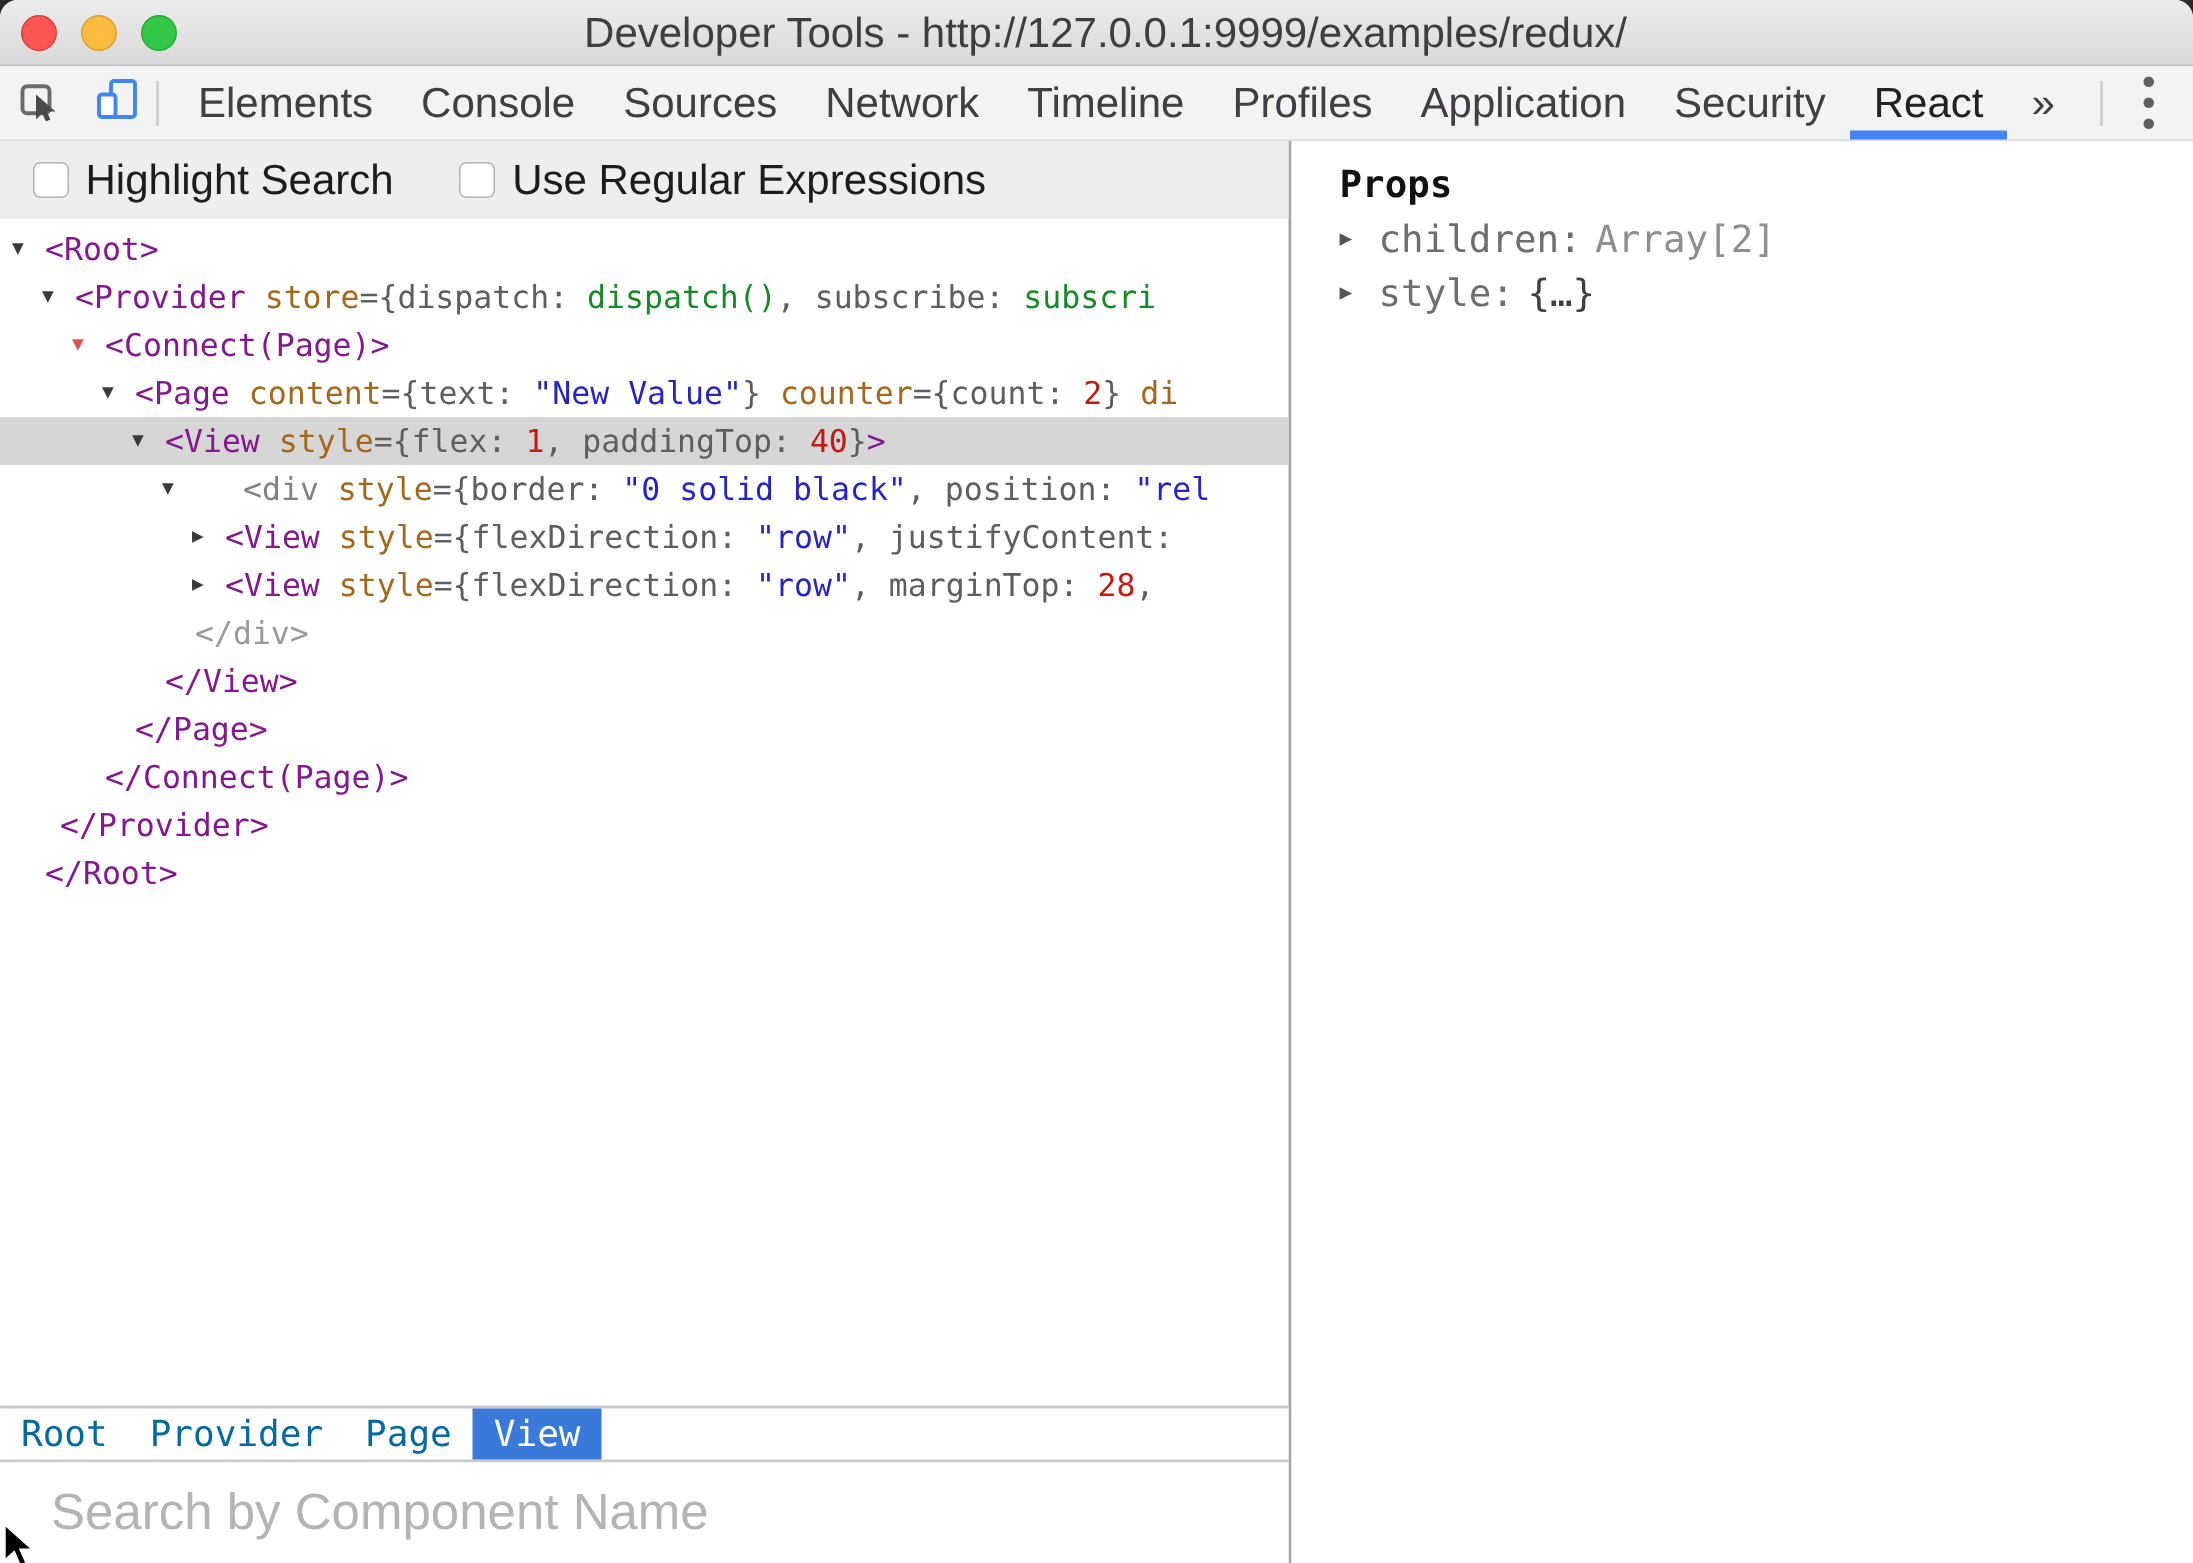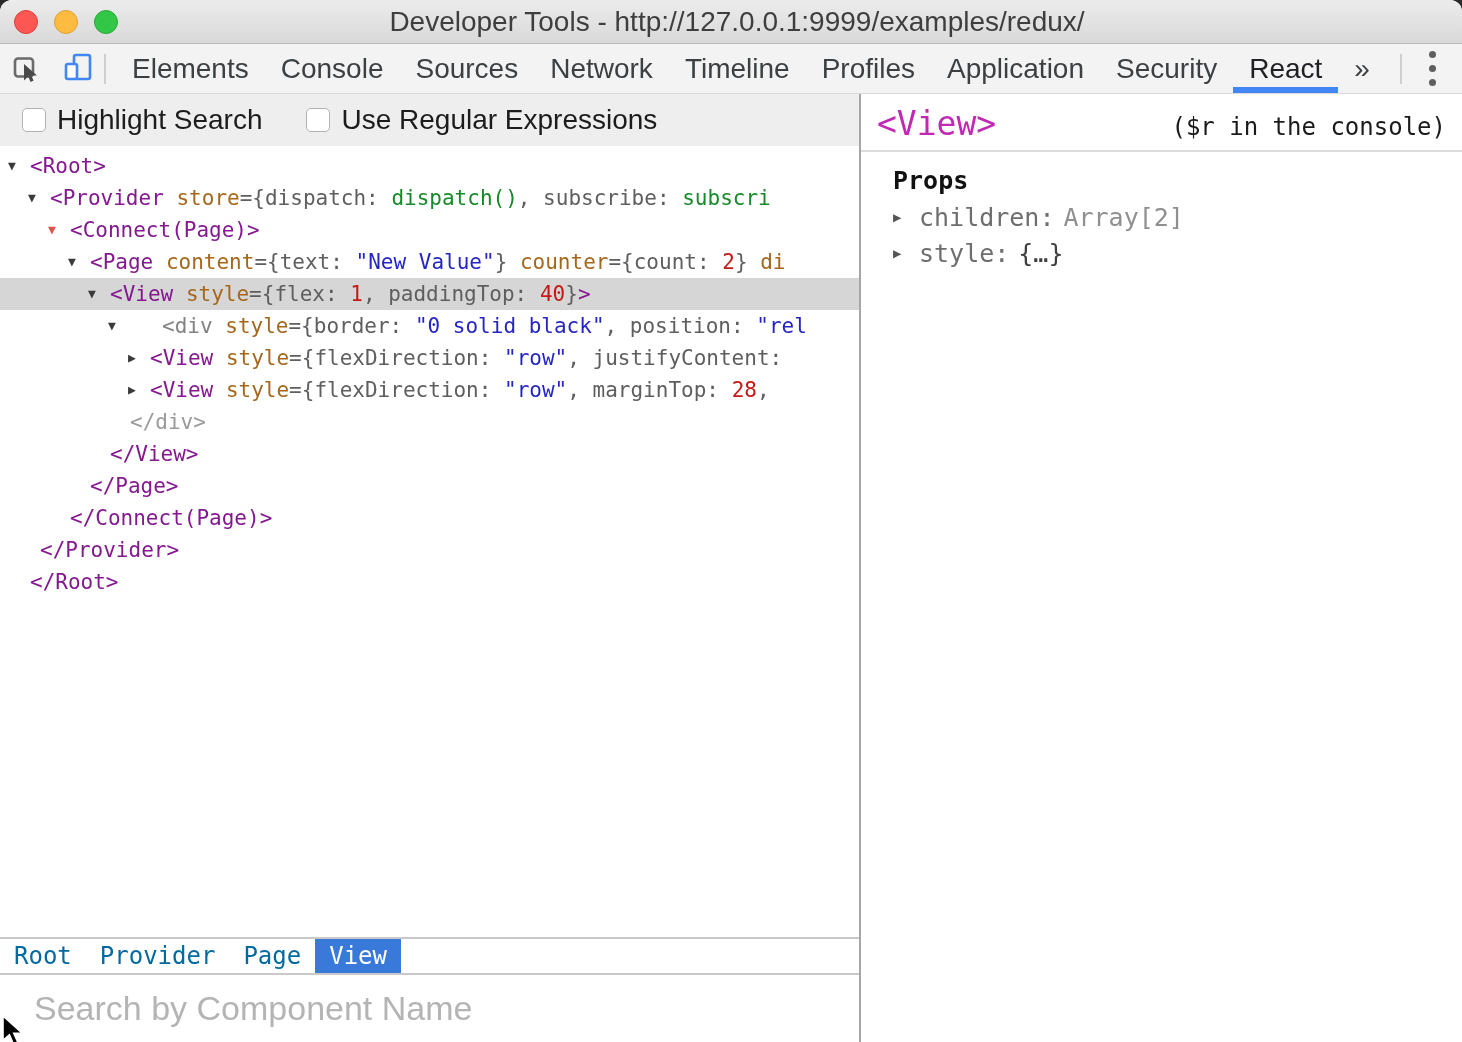--- a/index.html
+++ b/index.html
@@ -174,24 +174,20 @@
           <div class="crumb">Provider</div>
           <div class="crumb">Page</div>
           <div class="crumb active">View</div>
         </div>
       <div class="searchbar">
         <input type="text" placeholder="Search by Component Name" style="">
       </div>
     </div>
 
     <div class="right">
-      <div class="panel-header">
-        <span class="sel-tag">&lt;View&gt;</span>
-        <span class="console-hint">($r in the console)</span>
-      </div>
       <div class="props">
         <div class="props-title">Props</div>
         <div id="prop-rows">
             <div class="prop-row">
               <div class="prop-arrow">▶</div>
               <span class="prop-key">children:</span>
               <span class="prop-val muted">Array[2]</span>
             </div>
             <div class="prop-row">
               <div class="prop-arrow">▶</div>

